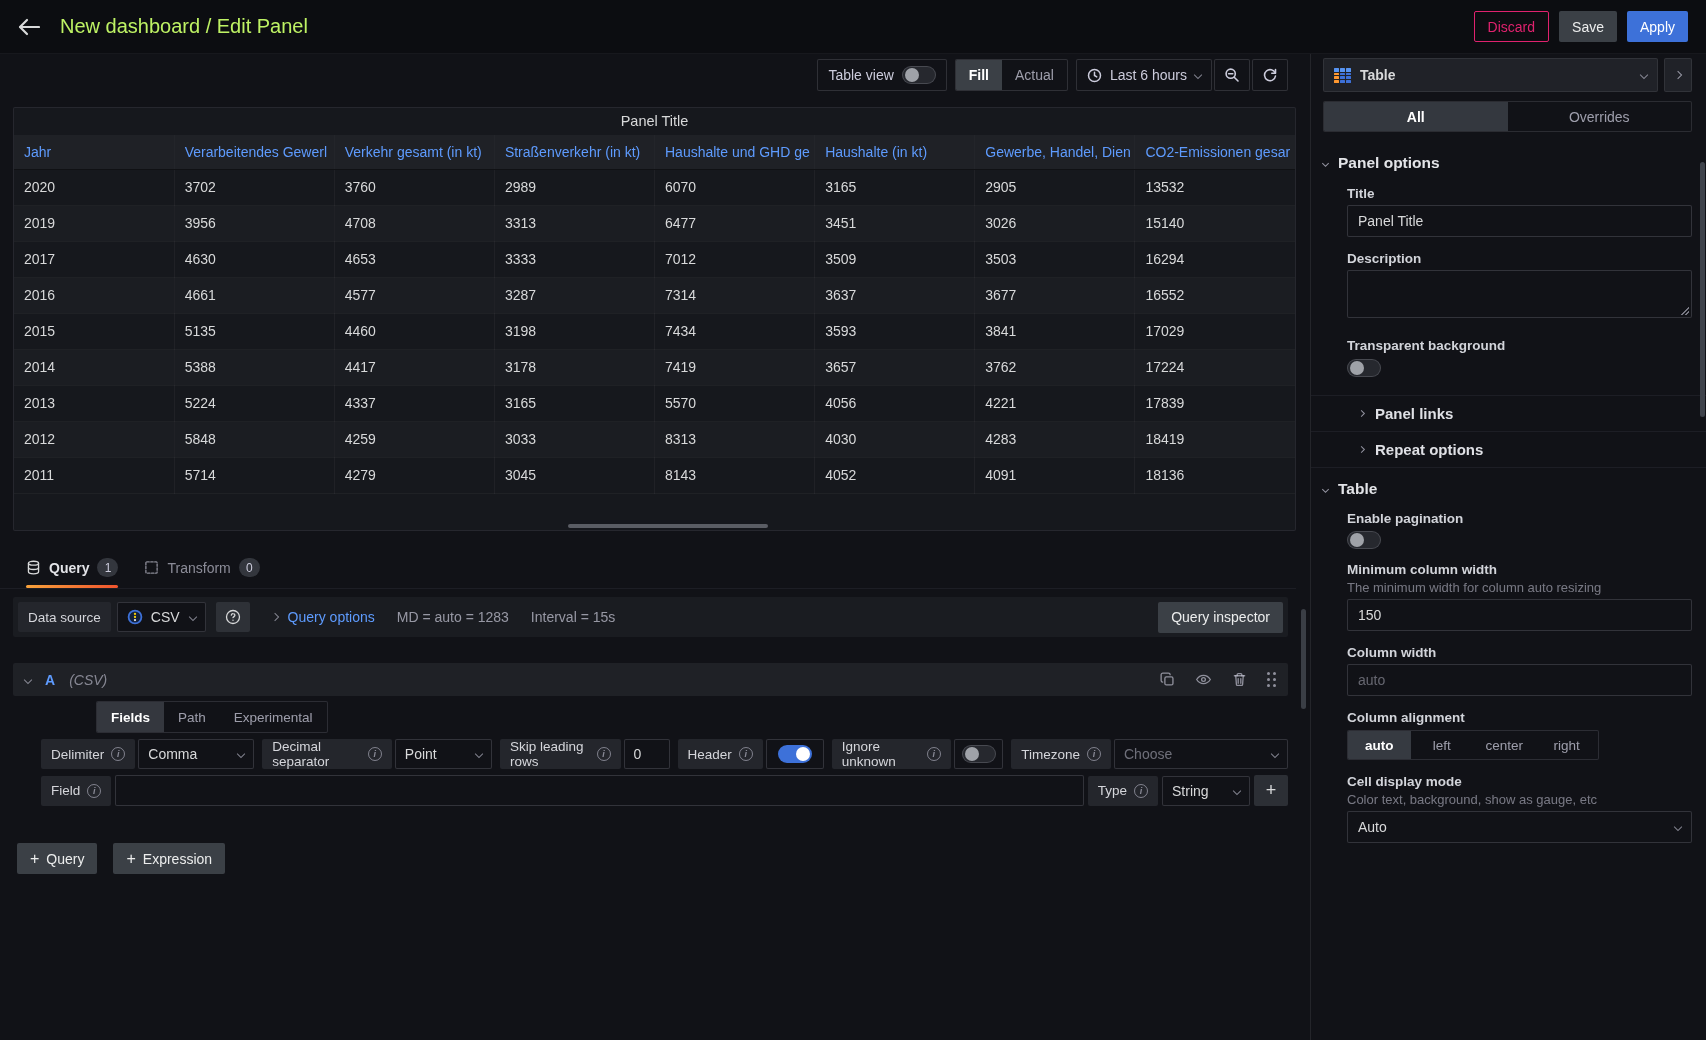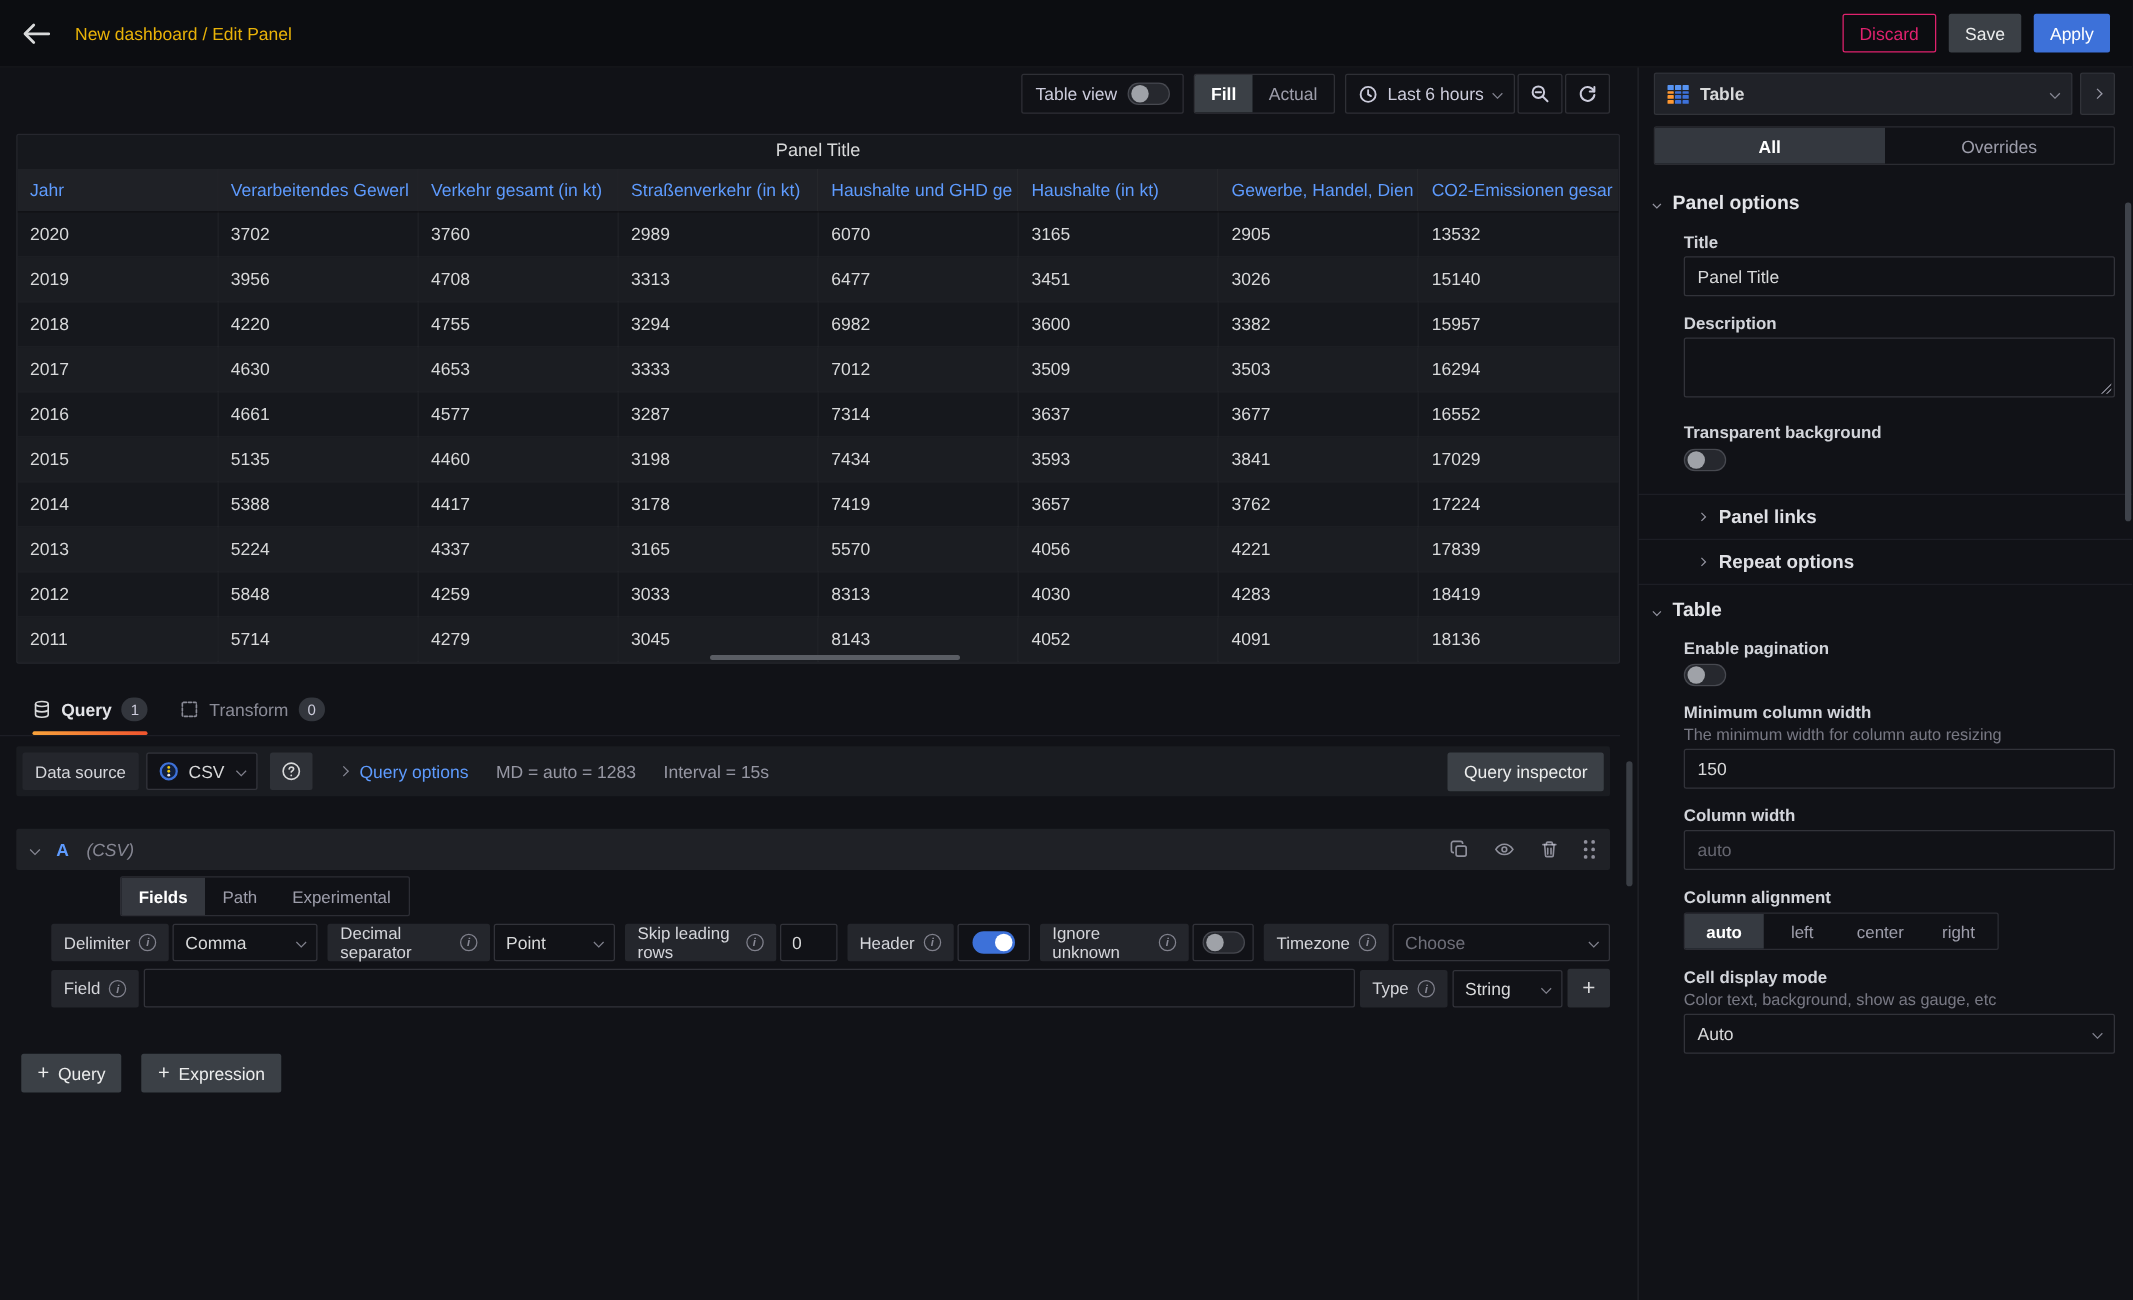--- a/index.html
+++ b/index.html
@@ -15,21 +15,21 @@
     transform:rotate(45deg); }
   .chev.r { transform:rotate(-45deg); }
   .info { display:inline-flex; width:14px; height:14px; border:1.3px solid rgba(204,204,220,.55);
     border-radius:50%; align-items:center; justify-content:center; color:rgba(204,204,220,.6);
     font-size:9px; font-style:italic; font-weight:700; flex:none; }
   .info:before { content:"i"; }
 
   
   .topbar { height:54px; background:#0c0d11; border-bottom:1px solid rgba(204,204,220,.06);
     display:flex; align-items:center; padding:0 18px; }
-  .breadcrumb { margin-left:20px; font-size:14px; color:#eab308; }
+  .breadcrumb { margin-left:20px; font-size:20px; color:#bef264; }
   .topbar-actions { margin-left:auto; display:flex; gap:10px;padding-left:44px; }
   .btn { height:31px; border-radius:2px; padding:0 13px; display:flex; align-items:center;
     font-size:14px; font-weight:500; cursor:pointer; }
   .btn-danger { color:var(--danger); border:1px solid var(--danger); background:transparent; }
   .btn-secondary { background:#3b4046; color:#eceded; }
   .btn-primary { background:var(--accent); color:#fff; }
 
   .content { display:flex; height:986px; position:relative; }
   .main { width:1310px; position:relative; flex:none; }
 
@@ -282,30 +282,20 @@
             </tr>
             <tr>
               <td>2019</td>
               <td>3956</td>
               <td>4708</td>
               <td>3313</td>
               <td>6477</td>
               <td>3451</td>
               <td>3026</td>
               <td>15140</td>
-            </tr>
-            <tr>
-              <td>2018</td>
-              <td>4220</td>
-              <td>4755</td>
-              <td>3294</td>
-              <td>6982</td>
-              <td>3600</td>
-              <td>3382</td>
-              <td>15957</td>
             </tr>
             <tr>
               <td>2017</td>
               <td>4630</td>
               <td>4653</td>
               <td>3333</td>
               <td>7012</td>
               <td>3509</td>
               <td>3503</td>
               <td>16294</td>

